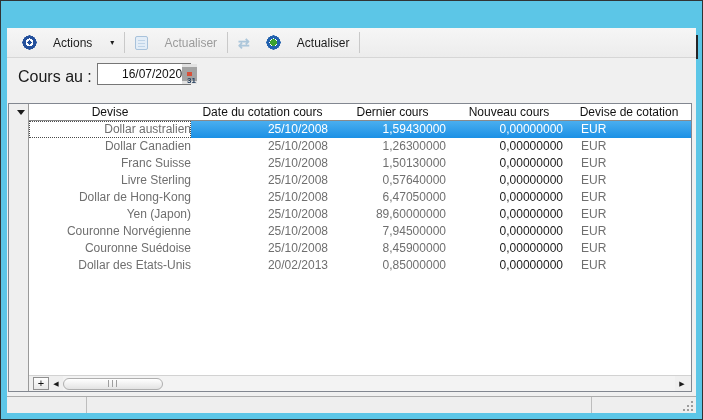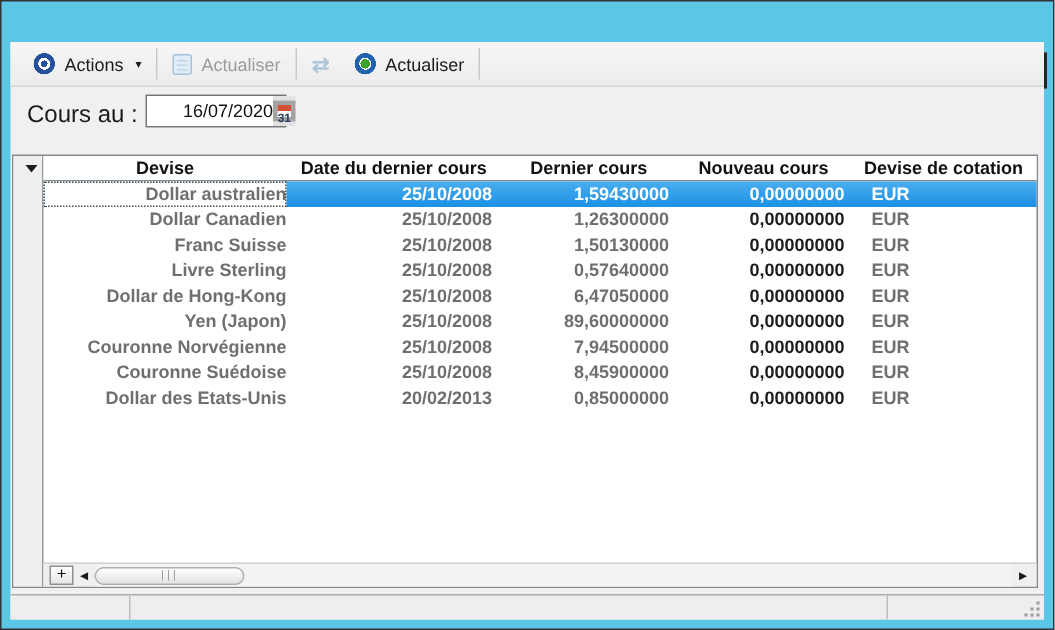--- a/index.html
+++ b/index.html
@@ -40,21 +40,21 @@
     background:#F0F0F0;
   }
 
   
   .toolbar{
     position:absolute; left:0; top:0; width:689px; height:30px;
     background:linear-gradient(#F6F6F6,#ECECEC);
     border-bottom:1px solid #D6D6D6;
     display:flex; align-items:center; padding-left:7px;
   }
-  .tb-item{ display:flex; align-items:center; gap:6px; padding:0 8px; height:24px; font-size:12px; color:#1c1c1c; }
+  .tb-item{ display:flex; align-items:center; gap:16px; padding:0 8px; height:24px; font-size:12px; color:#1c1c1c; }
   .tb-item.disabled{ color:#9b9b9b; }
   .tb-sep{ width:1px; height:21px; background:#C9C9C9; margin:0 2px; }
   .icon-target{
     width:15px; height:15px; border-radius:50%;
     background:radial-gradient(circle at 50% 50%, #24509c 0 2.2px, #ffffff 2.2px 4px, #24509c 4px 7px, transparent 7.2px);
   }
   .dd-arrow{ font-size:8px; color:#1c1c1c; margin-left:2px; }
   .icon-save{
     width:13px; height:14px; background:#E3EDF7; border:1px solid #A8C2DB; border-radius:2px;
     position:relative;
@@ -68,21 +68,21 @@
   }
 
   
   .panel-label{ position:absolute; left:11px; top:40px; font-size:16px; color:#1a1a1a; }
   .date-control{
     position:absolute; left:90px; top:35px; width:94px; height:22px;
     background:#fff; border:1px solid #767676; display:flex; align-items:center;padding-left:20px;
   }
   .date-value{ flex:1; font-size:12px; color:#111; padding-left:4px; }
   .date-cal-seg{ width:22px; height:20px; background:#E2E2E2; display:flex; align-items:center; justify-content:center; }
-  .cal-icon{ width:15px; height:14px; background:#FAFAFA; border:3px solid #a3a3a3; position:relative; }
+  .cal-icon{ width:15px; height:14px; background:#FAFAFA; border:5px solid #a3a3a3; position:relative; }
   .cal-icon .cal-top{ position:absolute; left:0; top:0; right:0; height:4px; background:#D84F38; }
   .cal-icon .cal-day{ position:absolute; left:0; right:0; top:4px; bottom:0; font-size:8px; font-weight:bold;
     color:#27415f; text-align:center; line-height:9px; }
 
   
   .grid{
     position:absolute; left:1px; top:75px; width:684px; height:289px;
     background:#fff; border:1px solid #828790;
   }
   .gutter{
@@ -91,21 +91,21 @@
   }
   .gutter-arrow{
     position:absolute; top:6px; right:3px; width:0; height:0;
     border-left:4px solid transparent; border-right:4px solid transparent; border-top:5px solid #1c1c1c;
   }
   .g-header, .t-row{
     position:relative;
     display:grid; grid-template-columns:162px 143px 117px 116px 1fr;
     height:17px; line-height:17px; font-size:12px;
   }
-  .g-body{ position:absolute; left:20px; top:0; right:0;font-weight:bold; }
+  .g-body{ position:absolute; left:20px; top:0; right:0; }
   .g-header{ border-bottom:1px solid #8a8a8a; background:#fff; }
   .h-cell{ text-align:center; color:#111; overflow:hidden; white-space:nowrap; }
   .t-cell{ overflow:hidden; white-space:nowrap; color:var(--c-rowtext,#6F6F6F); }
   .a-l0{ text-align:right; padding-left:4px; }
   .a-r1{ text-align:right; padding-right:6px; }
   .a-r2{ text-align:right; padding-right:5px; }
   .a-r3{ text-align:right; padding-right:4px; color:var(--c-newrate,#1c1c1c); }
   .a-l4{ text-align:left; padding-left:14px; }
   .t-row.selected{ background:linear-gradient(#4AAEEF,var(--c-select,#1B90E5)); }
   .t-row.selected .t-cell{ color:#fff; }
@@ -210,21 +210,21 @@
       </span>
     </div>
 
     <div class="grid">
       <div class="gutter">
         <span class="gutter-arrow" title="▼"></span>
       </div>
       <div class="g-body">
         <div class="g-header" id="grid-header">
             <div class="h-cell">Devise</div>
-            <div class="h-cell">Date du dernier cours</div>
+            <div class="h-cell">Date du cotation cours</div>
             <div class="h-cell">Dernier cours</div>
             <div class="h-cell">Nouveau cours</div>
             <div class="h-cell">Devise de cotation</div>
           </div>
         <div id="grid-rows">
             <div class="t-row selected">
               <div class="t-cell a-l0 focus-cell">Dollar australien</div>
               <div class="t-cell a-r1">25/10/2008</div>
               <div class="t-cell a-r2">1,59430000</div>
               <div class="t-cell a-r3">0,00000000</div>

